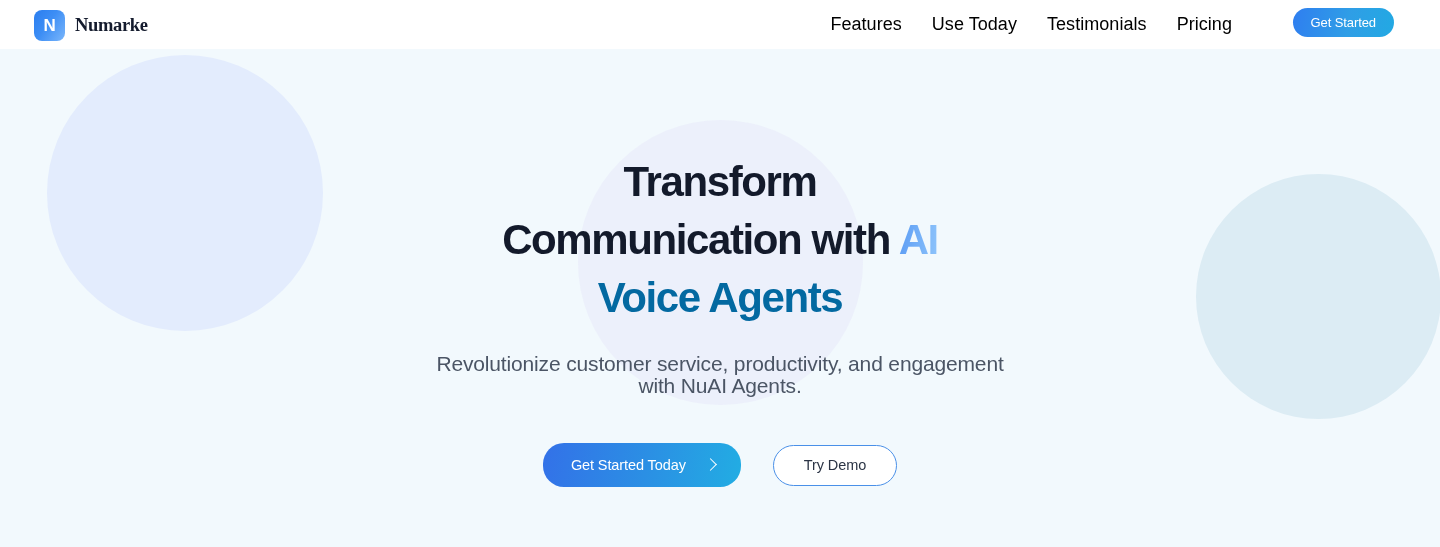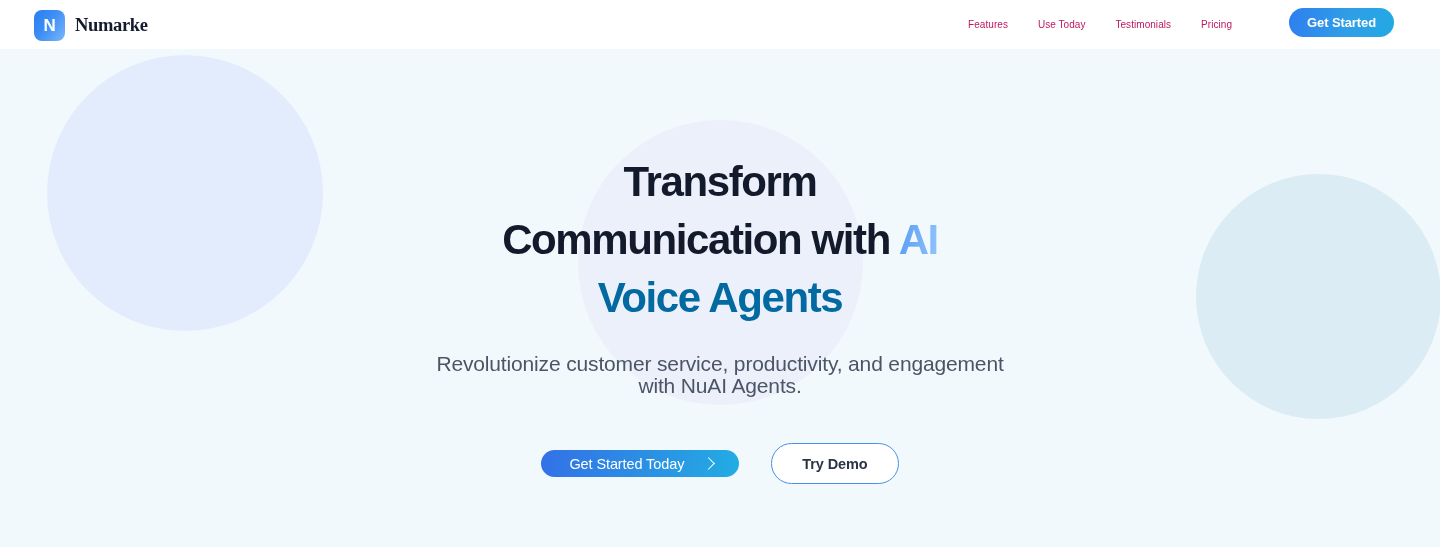--- a/index.html
+++ b/index.html
@@ -77,41 +77,41 @@
   .nav {
     position: absolute;
     right: 193px;
     top: 0;
     height: 49px;
     display: flex;
     align-items: center;
     gap: 0px;
   }
   .nav-link {
-    font-size: 10px;
-    color: #be185d;
+    font-size: 18px;
+    color: #000000;
     text-decoration: none;
     padding: 6px 15px;
     white-space: nowrap;
     letter-spacing: 0.05px;
     cursor: pointer;
   }
 
   .header-cta {
     position: absolute;
     right: 46px;
     top: 8px;
     height: 29px;
     padding: 0 18px;
     border: none;
     border-radius: 15px;
     background: linear-gradient(100deg, #2f7ef0 0%, #2f9ee6 55%, #22a9e3 100%);
     color: #ffffff;
     font-size: 13px;
-    font-weight: 700;
+    font-weight: 400;
     font-family: "Liberation Sans", sans-serif;
     letter-spacing: -0.1px;
     cursor: pointer;
     display: flex;
     align-items: center;
     justify-content: center;
     white-space: nowrap;
   }
 
   
@@ -185,21 +185,21 @@
 
   .cta-row {
     display: flex;
     justify-content: center;
     align-items: center;
     gap: 32px;
     padding-top: 46px;
   }
 
   .btn-primary {
-    height: 27px;
+    height: 44px;
     padding: 0 26px 0 28px;
     border: none;
     border-radius: 21px;
     background: linear-gradient(100deg, #3371e8 0%, #2b8fe4 52%, #22ade3 100%);
     color: #ffffff;
     font-size: 14.5px;
     font-weight: 400;
     font-family: "Liberation Sans", sans-serif;
     letter-spacing: -0.1px;
     cursor: pointer;
@@ -218,21 +218,21 @@
   }
 
   .btn-secondary {
     height: 41px;
     padding: 12px 30px;
     border: 1.2px solid #4a90e8;
     border-radius: 21px;
     background: #ffffff;
     color: #2b3445;
     font-size: 14.5px;
-    font-weight: 700;
+    font-weight: 400;
     font-family: "Liberation Sans", sans-serif;
     letter-spacing: -0.1px;
     cursor: pointer;
     display: flex;
     align-items: center;
     justify-content: center;
     white-space: nowrap;
   }
 </style>
 </head>

